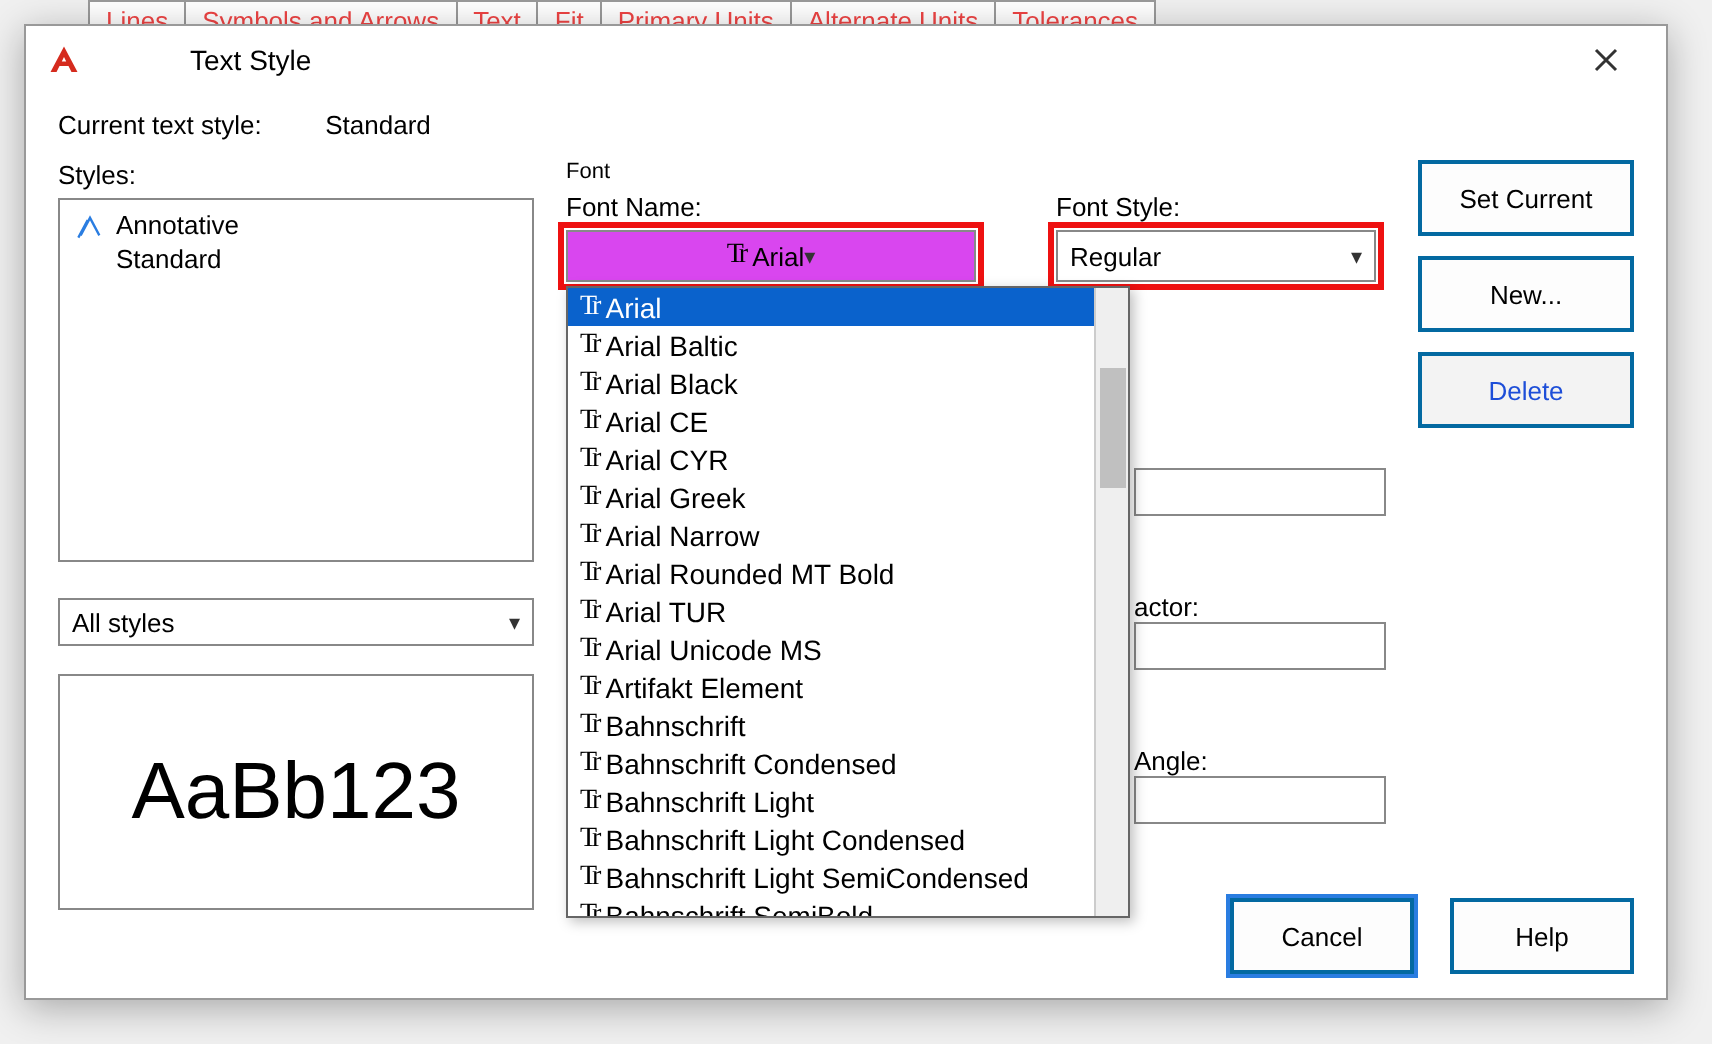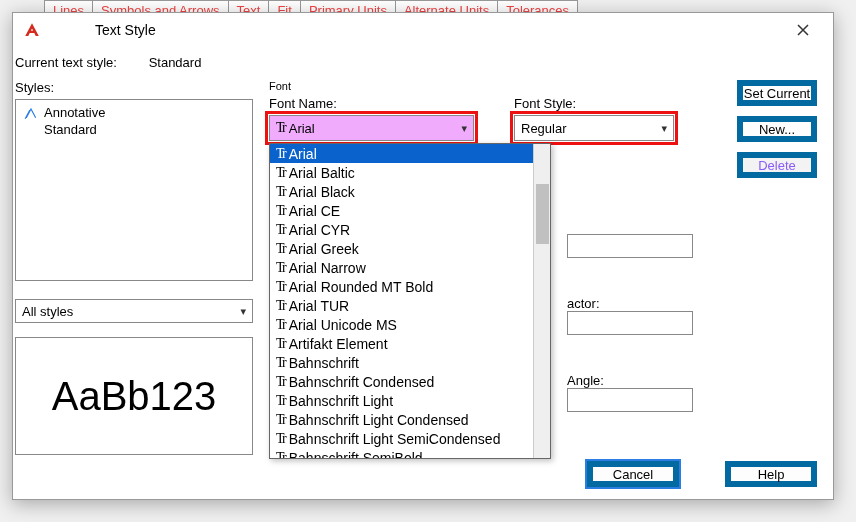--- a/index.html
+++ b/index.html
@@ -5,56 +5,56 @@
   * { box-sizing: border-box; font-family: "Segoe UI", Arial, sans-serif; }
   body { margin: 0; background: #f0f0f0; width: 856px; height: 522px; position: relative; }
   .bg-tabs { position: absolute; top: 0; left: 44px; display: flex; font-size: 13px; }
   .bg-tab { padding: 2px 8px; border: 1px solid #999; background: #fff; margin-right: -1px; color: #ef4444; }
   .bg-tab.active { background: #fff; border-bottom: 1px solid #fff; }
   .dialog { position: absolute; top: 12px; left: 12px; width: 822px; height: 488px; background: #fff; border: 1px solid #999; box-shadow: 0 4px 18px rgba(0,0,0,0.3); }
   .titlebar { display: flex; align-items: center; height: 34px; padding: 0 10px; }
   .app-icon { width: 18px; height: 18px; margin-right: 6px; }
   .dlg-title { flex: 1; font-size: 14px; margin-left: 48px; }
   .close-btn { width: 40px; height: 30px; display: flex; align-items: center; justify-content: center; font-size: 16px; cursor: pointer; }
-  .content { padding: 0 16px 12px 2px; }
+  .content { padding: 0 16px 12px 16px; }
   .cur-row { font-size: 13px; margin: 8px 0 10px 0; }
   .cur-label { display: inline-block; width: 130px; }
   .styles-label { font-size: 13px; margin-bottom: 4px; }
   .columns { display: flex; gap: 16px; }
   .left-col { width: 238px; display: flex; flex-direction: column; }
   .styles-list { border: 1px solid #888; height: 182px; padding: 4px 6px; font-size: 13px; background: #fff; }
   .style-item { display: flex; align-items: center; gap: 6px; padding: 1px 2px; }
   .style-item .indent { width: 14px; }
   .annot-icon { width: 14px; height: 14px; }
   .filter-select { margin-top: 18px; width: 100%; height: 24px; font-size: 13px; border: 1px solid #888; background: #fff; padding: 0 6px; display: flex; align-items: center; justify-content: space-between; }
   .preview-box { margin-top: 14px; width: 100%; height: 118px; border: 1px solid #888; display: flex; align-items: center; justify-content: center; background: #fff; }
   .preview-text { font-family: Arial; font-size: 40px; }
   .mid-col { flex: 1; position: relative; }
   .section-label { font-size: 11px; margin-bottom: 4px; }
   .font-row { display: flex; gap: 40px; }
   .font-col { display: flex; flex-direction: column; }
   .sub-label { font-size: 13px; margin-bottom: 4px; }
   .combo { height: 26px; border: 1px solid #888; background: #fff; display: flex; align-items: center; padding: 0 6px; font-size: 13px; justify-content: space-between; position: relative; }
-  .fontname-combo { width: 205px; background: #f0abfc; }
+  .fontname-combo { width: 205px; background: #d946ef; justify-content: center; }
   .fontstyle-combo { width: 160px; }
   .highlight-red { outline: 3px solid #e11; outline-offset: 1px; }
   .tt-icon { font-family: serif; font-size: 14px; margin-right: 4px; letter-spacing: -2px; }
   .chev { font-size: 11px; color: #333; }
   .dropdown { position: absolute; top: 27px; left: -1px; width: 282px; border: 1px solid #666; background: #fff; max-height: 316px; overflow: hidden; z-index: 10; box-shadow: 2px 2px 6px rgba(0,0,0,0.25); }
   .dd-inner { display: flex; }
   .dd-list { flex: 1; }
   .dd-scroll { width: 17px; background: #efefef; border-left: 1px solid #ccc; position: relative; }
   .dd-scroll-thumb { position: absolute; top: 40px; left: 2px; width: 13px; height: 60px; background: #c0c0c0; }
   .dd-item { display: flex; align-items: center; padding: 1px 6px; font-size: 14px; height: 19px; }
   .dd-item.sel { background: #0a62cc; color: #fff; }
   .hidden-s { position: absolute; left: 0; top: 230px; font-size: 13px; }
   .hidden-e { position: absolute; left: 0; top: 314px; font-size: 13px; }
   .right-col { width: 108px; display: flex; flex-direction: column; gap: 10px; }
-  .btn { height: 26px; border: 6px solid #0369a1; background: #fdfdfd; font-size: 13px; display: flex; align-items: center; justify-content: center; cursor: pointer; margin-left: 28px; }
-  .btn.disabled { color: #8b5cf6; background: #f3f3f3; }
+  .btn { height: 38px; border: 2px solid #0369a1; background: #fdfdfd; font-size: 13px; display: flex; align-items: center; justify-content: center; cursor: pointer; }
+  .btn.disabled { color: #1d4ed8; background: #f3f3f3; }
   .mid-inputs { position: absolute; right: 0; top: 154px; display:flex; flex-direction:column; gap:38px; }
   .plain-input { width: 126px; height: 24px; border: 1px solid #888; background:#fff; }
   .label-fragment { font-size:13px; }
   .bottom-row { position: absolute; bottom: 12px; right: 16px; display: flex; gap: 18px; }
   .btn-wide { width: 92px; }
   .btn-blue { outline: 2px solid #2a7de1; outline-offset: 0px; }
 </style>
 </head>
 <body>
 

